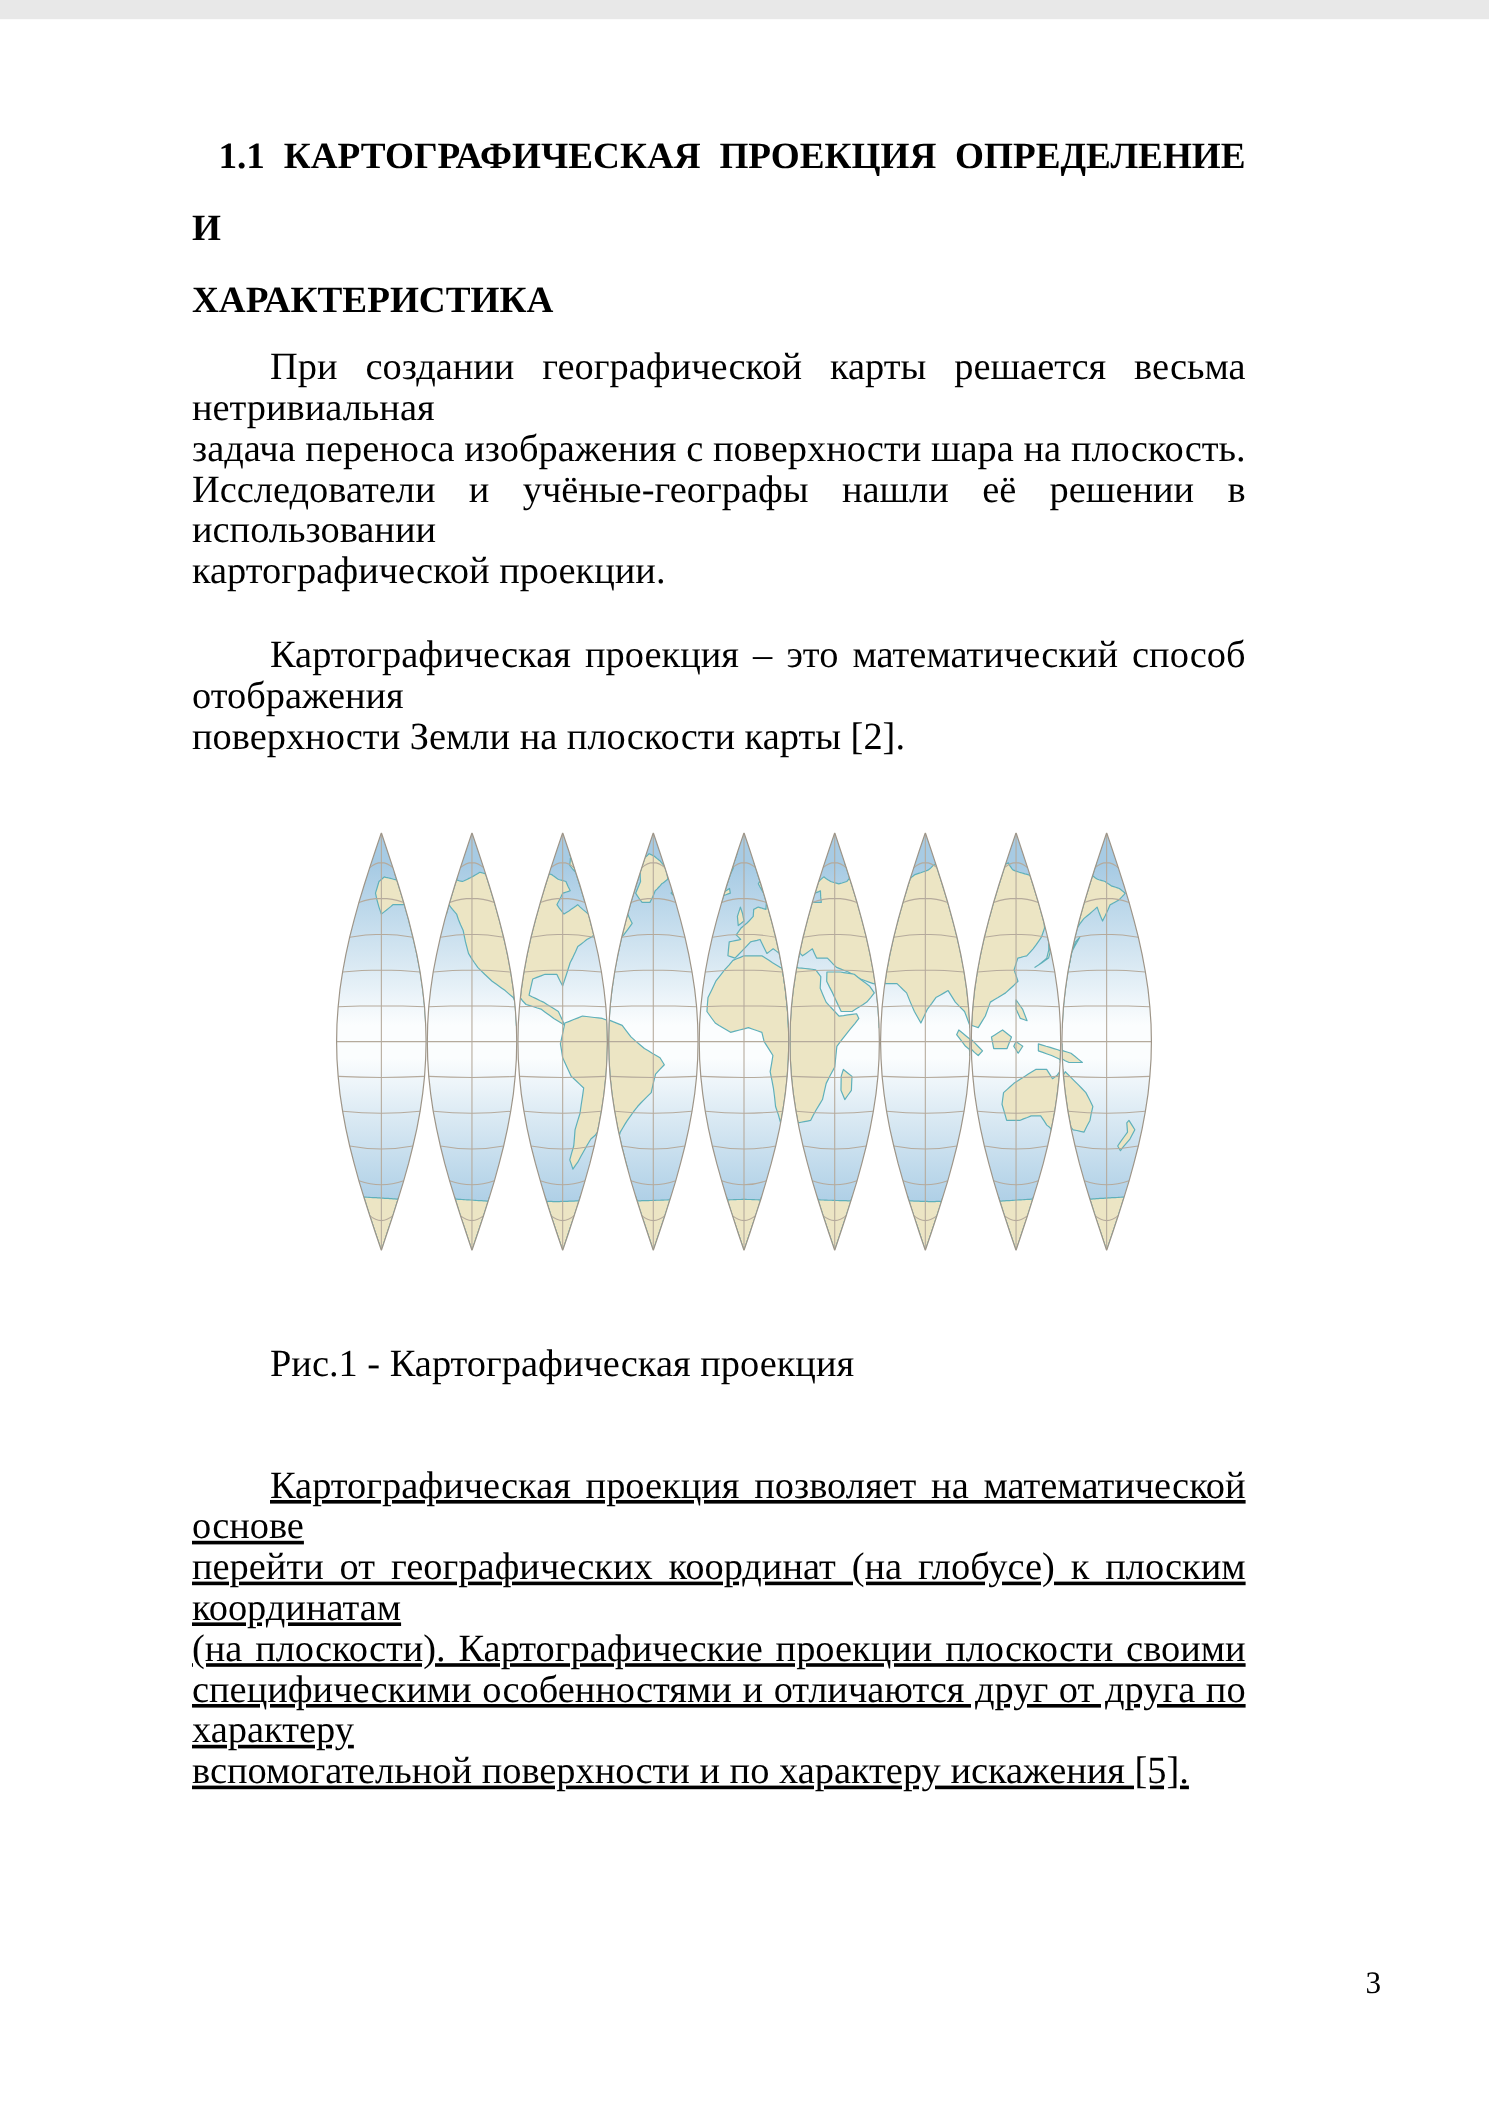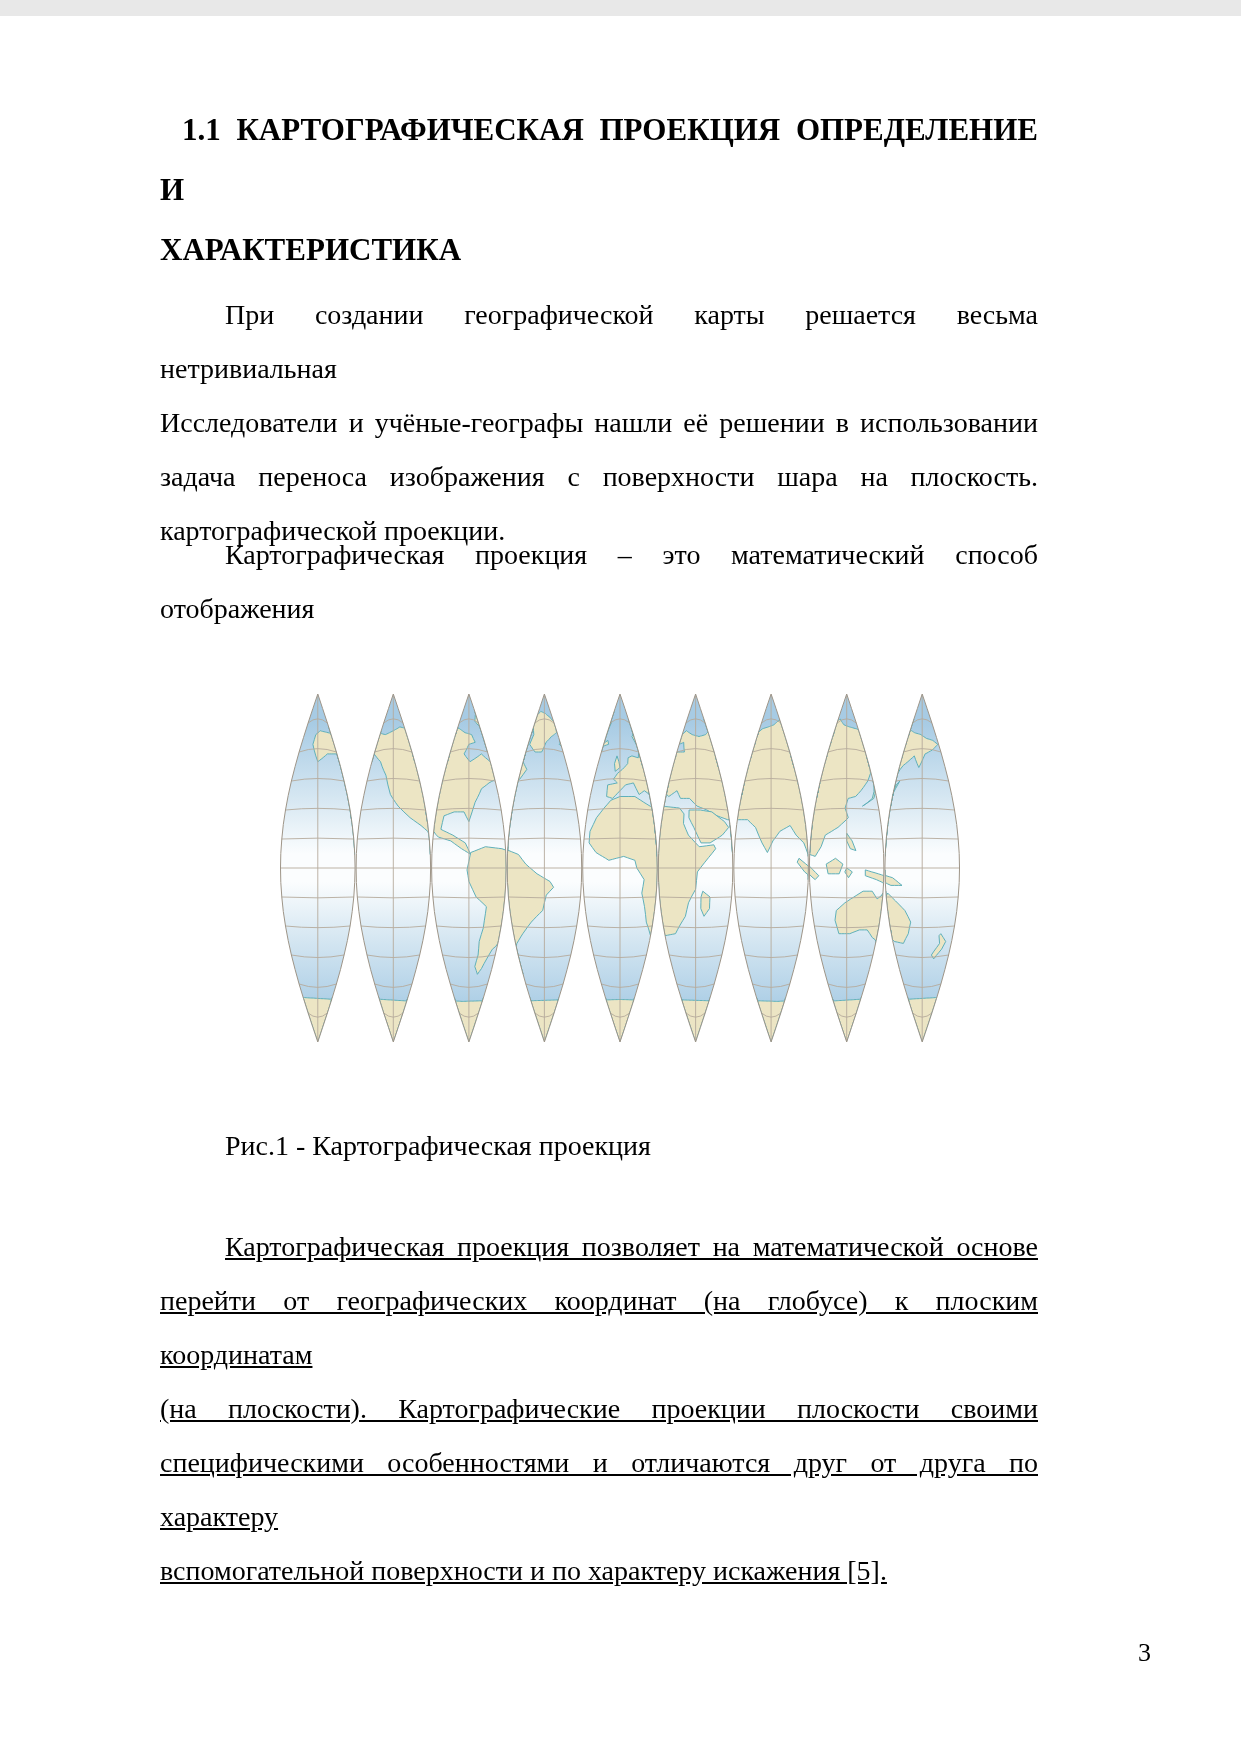--- a/index.html
+++ b/index.html
@@ -13,21 +13,21 @@
     color:#000000;
   }
   .block { position:absolute; left:160px; width:878px; }
   .heading {
     top:84px;
     font-weight:bold;
     font-size:31px;
     line-height:60px;
   }
   .heading .line.first { text-indent:22px; }
-  .body-text { font-size:28px; line-height:54px; }
+  .body-text { font-size:32px; line-height:34px; }
   .line {
     display:block;
     text-align:justify;
     text-align-last:justify;
   }
   .line.lastline { text-align-last:left; }
   .para .line.first, .caption .line { text-indent:65px; }
   .p1 { top:272px; }
   .p2 { top:512px; }
   .figure-map { position:absolute; top:678px; left:280px; width:680px; height:348px; }
@@ -44,27 +44,28 @@
 
 <div class="page">
 
   <div class="block heading">
     <span class="line first">1.1 КАРТОГРАФИЧЕСКАЯ ПРОЕКЦИЯ ОПРЕДЕЛЕНИЕ И</span>
     <span class="line lastline">ХАРАКТЕРИСТИКА</span>
   </div>
 
   <div class="block body-text para p1">
     <span class="line first">При создании географической карты решается весьма нетривиальная</span>
+    <span class="line">задача переноса изображения с поверхности шара на плоскость.</span>
     <span class="line">Исследователи и учёные-географы нашли её решении в использовании</span>
-    <span class="line">задача переноса изображения с поверхности шара на плоскость.</span>
     <span class="line lastline">картографической проекции.</span>
   </div>
 
   <div class="block body-text para p2">
     <span class="line first">Картографическая проекция – это математический способ отображения</span>
+    <span class="line lastline">поверхности Земли на плоскости карты [2].</span>
   </div>
 
   <div class="figure-map" id="figure-map"><svg width="680" height="348" viewBox="0 0 680 348" xmlns="http://www.w3.org/2000/svg">
         <defs>
           <linearGradient id="og" x1="0" y1="0" x2="0" y2="1">
             <stop offset="0" stop-color="#a7cbe4"></stop>
             <stop offset="0.08" stop-color="#a7cbe4"></stop>
             <stop offset="0.3" stop-color="#d6e7f2"></stop>
             <stop offset="0.46" stop-color="#fbfdfe"></stop>
             <stop offset="0.54" stop-color="#fbfdfe"></stop>

